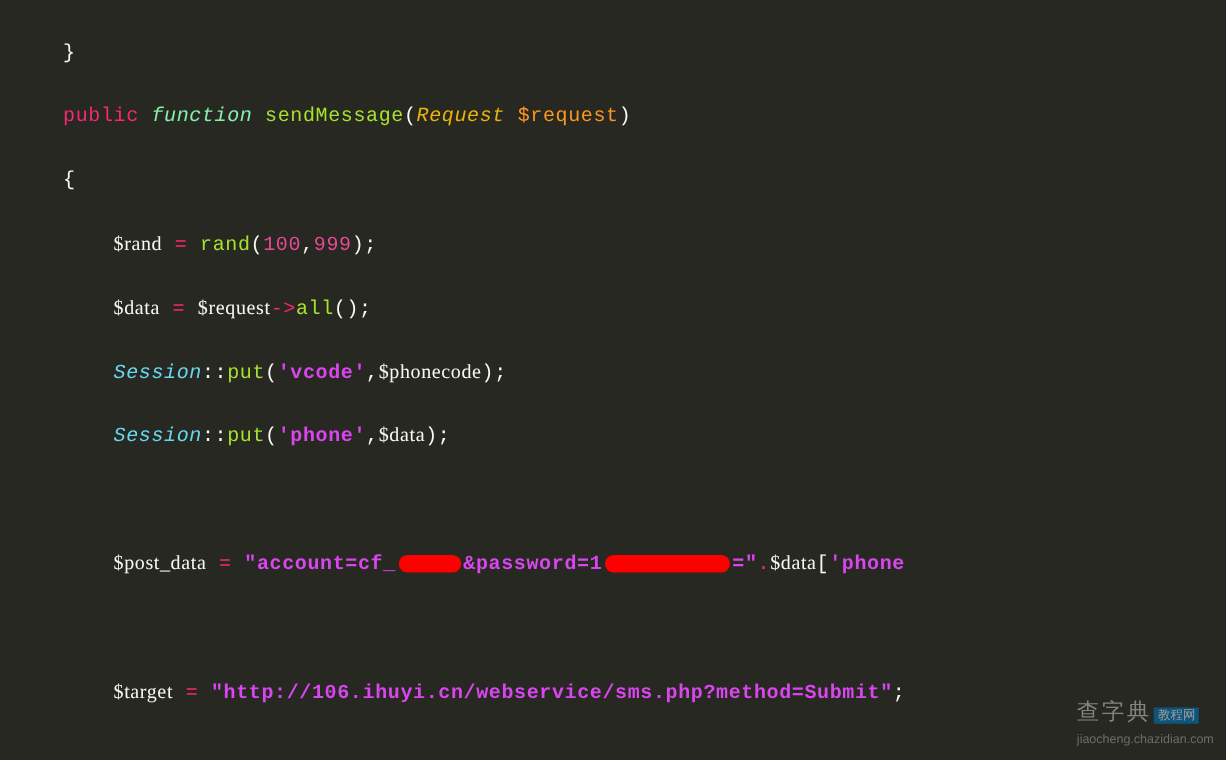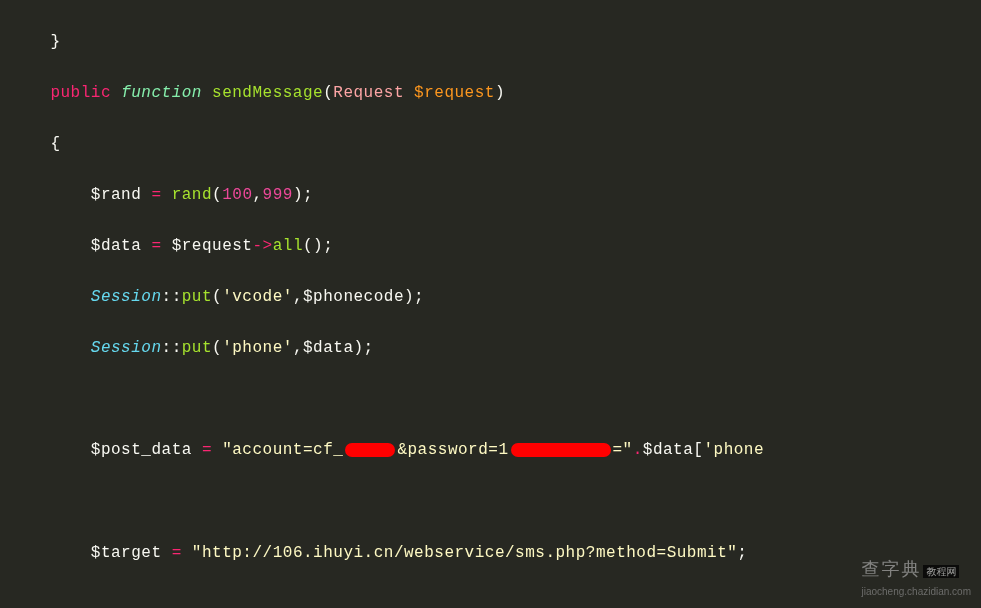--- a/index.html
+++ b/index.html
@@ -24,24 +24,24 @@
       white-space: pre;
       letter-spacing: 0.5px;
     }
     .line {
       display: block;
       height: 25.5px;
     }
     .keyword-red { color: #f92672; text-align: center; }
     .keyword-blue { color: #86efac; font-style: italic; }
     .function-green { color: #a6e22e; text-align: center; }
-    .type-blue { color: #fca5a5; }
+    .type-blue { color: #eab308; font-style: italic; }
     .variable-orange { color: #fd971f; }
-    .variable-white { color: #f8f8f2; }
-    .string-yellow { color: #fef9c3; }
+    .variable-white { color: #f8f8f2; font-family: Liberation Serif, serif; }
+    .string-yellow { color: #d946ef; font-weight: bold; }
     .number-purple { color: #ec4899; }
     .operator { color: #f92672; }
     .punct { color: #f8f8f2; }
     .class-blue { color: #66d9ef; font-style: italic; }
     
     .redacted {
       display: inline-block;
       background-color: #ff0000;
       border-radius: 8px;
       vertical-align: middle;
@@ -59,21 +59,21 @@
       opacity: 0.7;
       font-family: 'Microsoft YaHei', sans-serif;
     }
     .watermark .main-brand {
       font-size: 18px;
       color: #aaa;
       letter-spacing: 2px;
     }
     .watermark .sub-brand {
       font-size: 10px;
-      background: #000000;
+      background: #0369a1;
       color: #ccc;
       padding: 1px 3px;
       margin-left: 2px;
     }
     .watermark .url {
       font-size: 10px;
       display: block;
       text-align: center;
       color: #888;
     }

